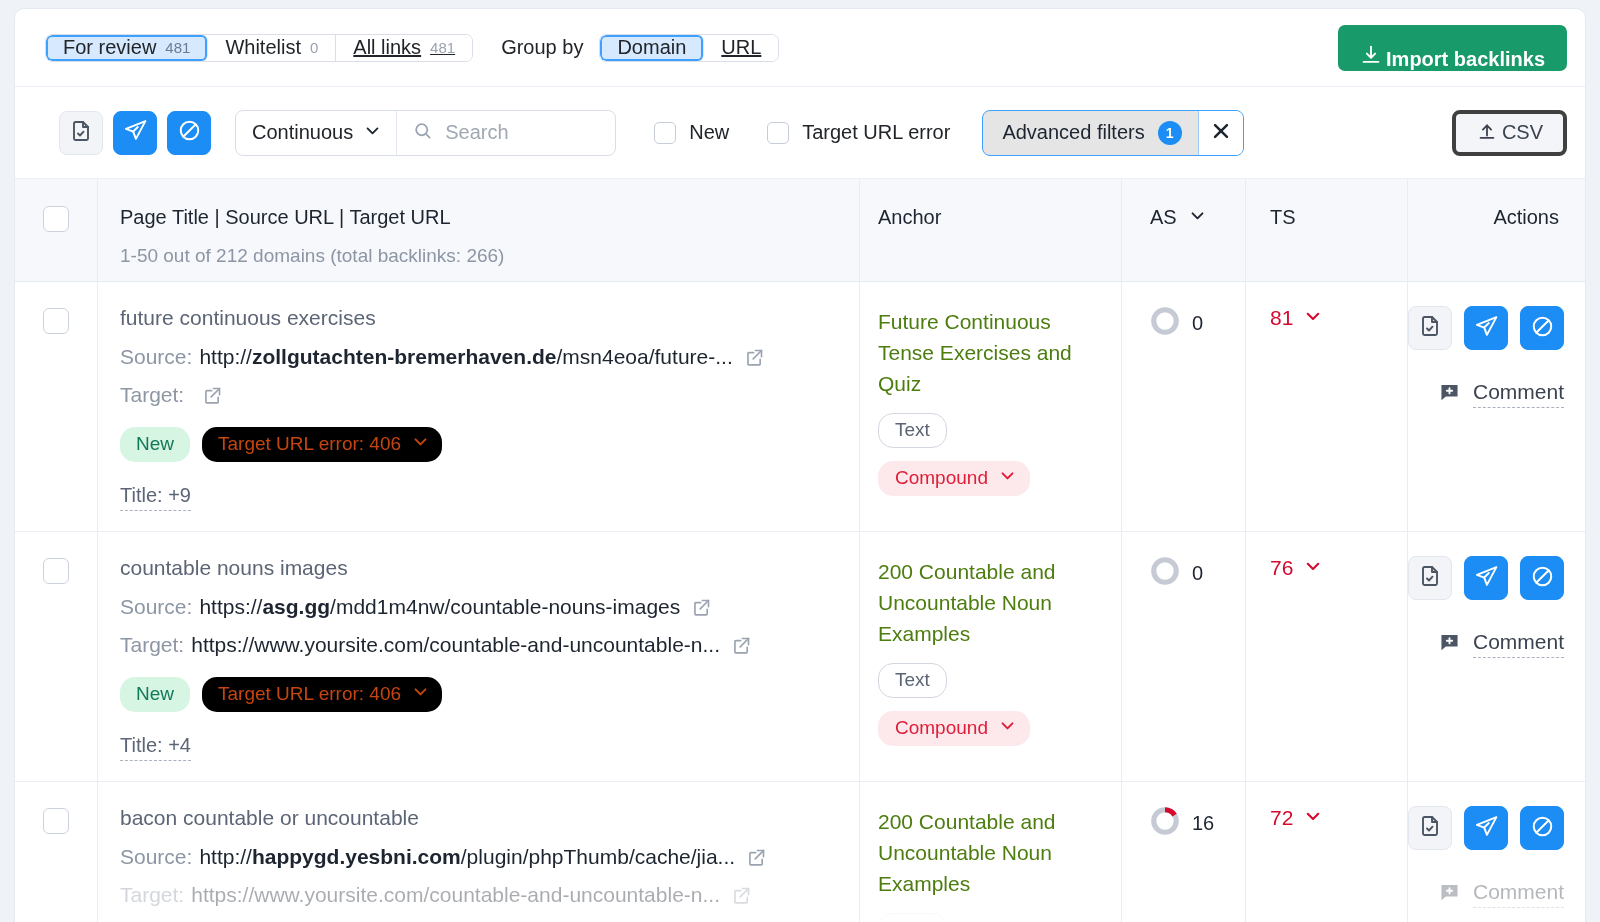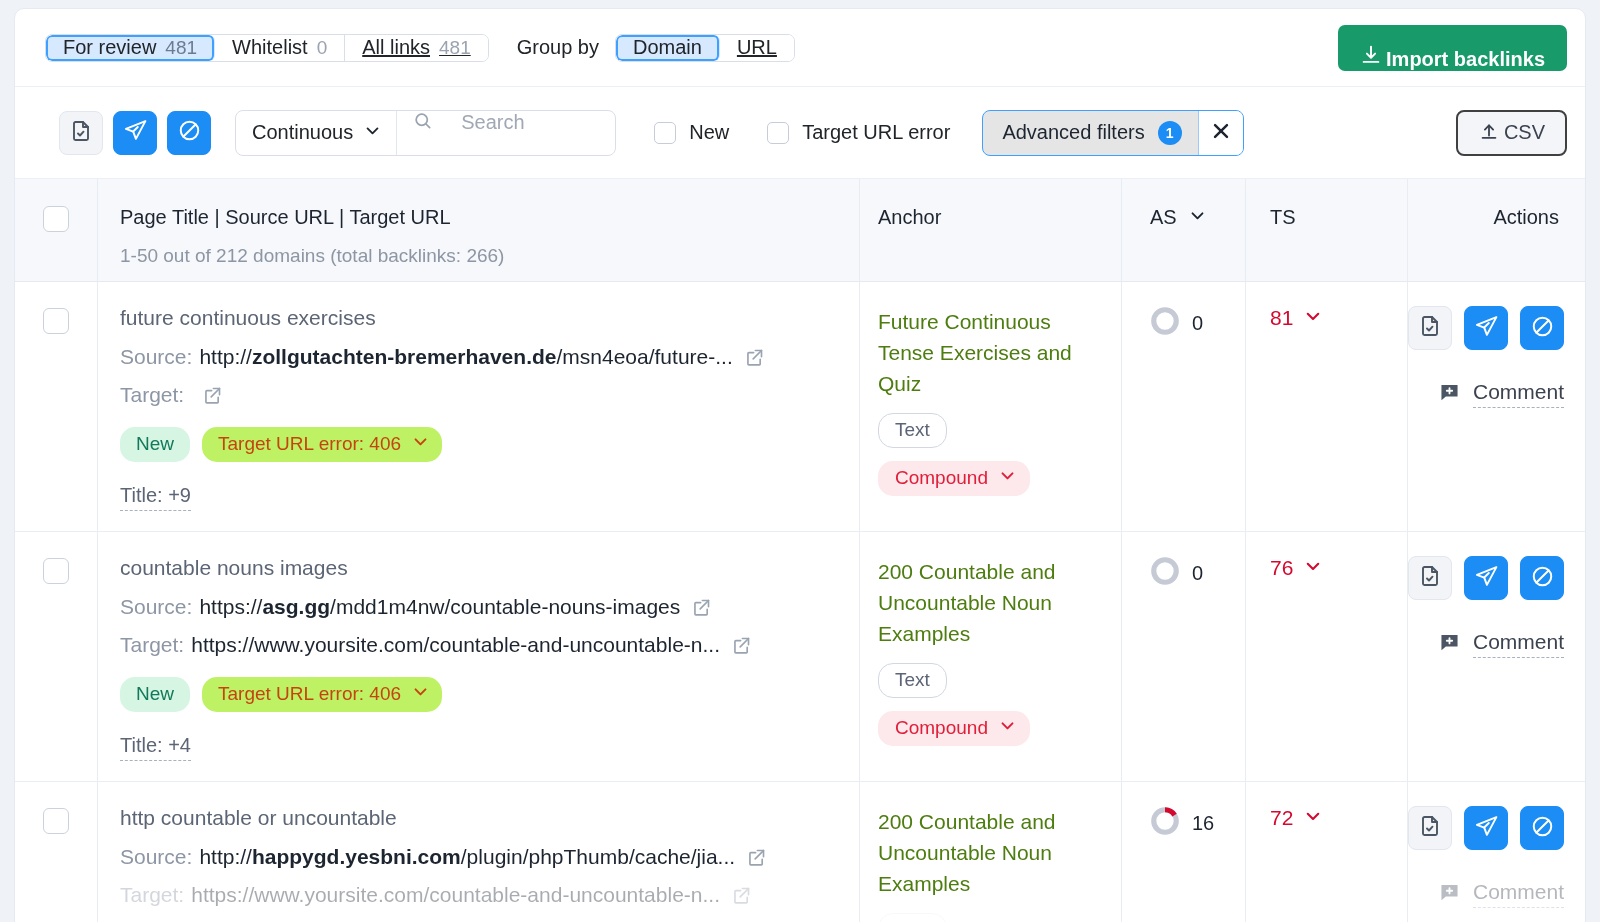--- a/index.html
+++ b/index.html
@@ -50,21 +50,21 @@
     background: #fff;
     white-space: nowrap;
   }
   .seg .opt:last-child { border-right: none; text-decoration: underline; }
   .seg .opt.active {
     background: #d6e9ff;
     box-shadow: inset 0 0 0 2px #3ea0ff;
     border-radius: 6px;
     border-right-color: transparent;
   }
-  .seg .cnt { color: #9aa3b0; font-size: 19px; }
+  .seg .cnt { color: #9aa3b0; font-size: 15px; }
   .seg .opt.active .cnt { color: #6b7c90; }
 
   .groupby-label {
     font-size: 20px; color: #212529;
     margin: 0 16px 0 28px;
     white-space: nowrap;
   }
   .spacer { flex: 1; }
 
   .btn-import {
@@ -110,21 +110,21 @@
   .selectwrap .sel {
     display: flex; align-items: center; gap: 11px;
     padding: 0 15px 0 16px;
     font-size: 20px; color: #212529;
     height: 100%;
     border-right: 1px solid #e2e6ee;
     cursor: pointer;
     white-space: nowrap;
   }
   .selectwrap .searchbox {
-    display: flex; align-items: flex-start; gap: 28px;
+    display: flex; align-items: center; gap: 12px;
     padding: 0 16px;
     height: 100%;
     width: 218px;
   }
   .selectwrap .searchbox input {
     border: none; outline: none;
     font-size: 20px;
     font-family: "Liberation Sans", sans-serif;
     color: #212529;
     width: 100%;
@@ -173,21 +173,21 @@
     display: flex; align-items: center; justify-content: center;
     width: 44px;
     cursor: pointer;
     background: #fff;
   }
 
   .btn-csv {
     display: flex; align-items: center; gap: 4px;
     height: 46px; padding: 0 20px;
     background: #f3f5f9;
-    border: 2px solid #404040;
+    border: 4px solid #404040;
     border-radius: 8px;
     font-size: 20px; color: #3c4350;
     font-family: "Liberation Sans", sans-serif;
     cursor: pointer;
   }
 
   
   .tbl { width: 100%; }
   .thead {
     display: flex;
@@ -235,21 +235,21 @@
   .urlline .dom { font-weight: bold; }
   .urlline .ext { margin-left: 11px; display: inline-flex; flex: none; cursor: pointer; }
 
   .badges { display: flex; align-items: center; gap: 12px; margin: 20px 0 0; }
   .badge-new {
     background: #d6f5e3; color: #12795b;
     font-size: 19px; border-radius: 15px;
     padding: 6px 16px 7px;
   }
   .badge-err {
-    background: #bef264; color: #c4450f;
+    background: #000000; color: #c4450f;
     font-size: 19px; border-radius: 15px;
     padding: 6px 13px 7px 16px;
     display: flex; gap: 11px;
     cursor: pointer;
   }
   .titlemore {
     display: inline-block;
     margin-top: 22px;
     font-size: 20px; color: #5c6575;
     border-bottom: 1px dashed #a9b1bd;
@@ -697,21 +697,21 @@
           <span class="lbl">Comment</span>
         </div>
       </div>
     </div>
 
     <div class="tr row-fade">
       <div class="c-check">
         <span class="rowcheck"></span>
       </div>
       <div class="c-main">
-        <div class="pagetitle">http countable or uncountable</div>
+        <div class="pagetitle">bacon countable or uncountable</div>
         <div class="urlline">
           <span class="lead">Source:</span>
           <span>http://</span>
           <span class="dom">happygd.yesbni.com</span>
           <span>/plugin/phpThumb/cache/jia...</span>
           <span class="ext">
             <svg width="21" height="21" viewBox="0 0 24 24" fill="none" stroke="#9aa3b0" stroke-width="1.9" stroke-linecap="round" stroke-linejoin="round">
                   <path d="M13 4h7v7"></path>
                   <path d="M20 4 10.5 13.5"></path>
                   <path d="M18.5 14v5.5a1 1 0 0 1-1 1h-12a1 1 0 0 1-1-1v-12a1 1 0 0 1 1-1H11"></path>

